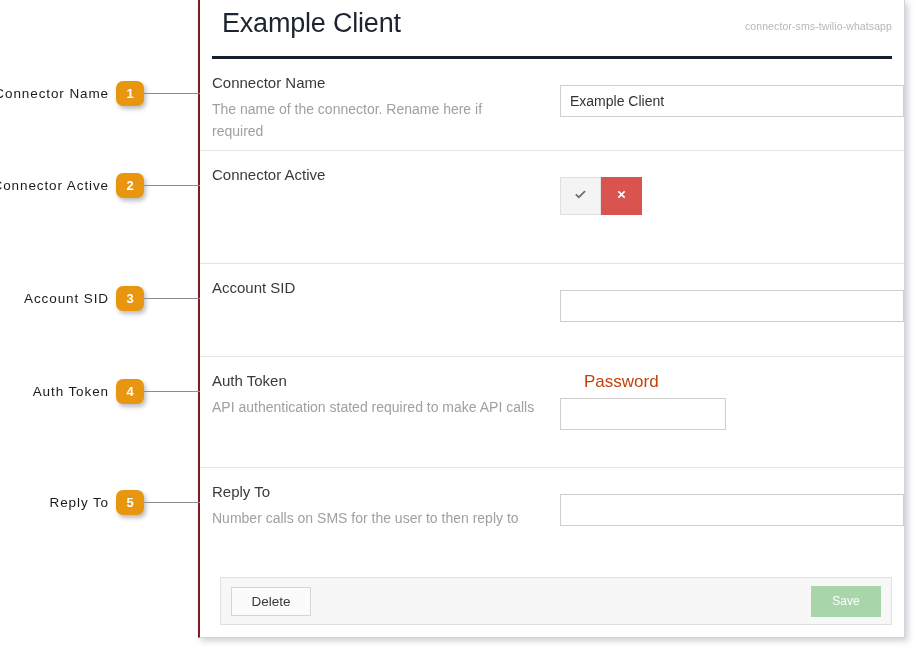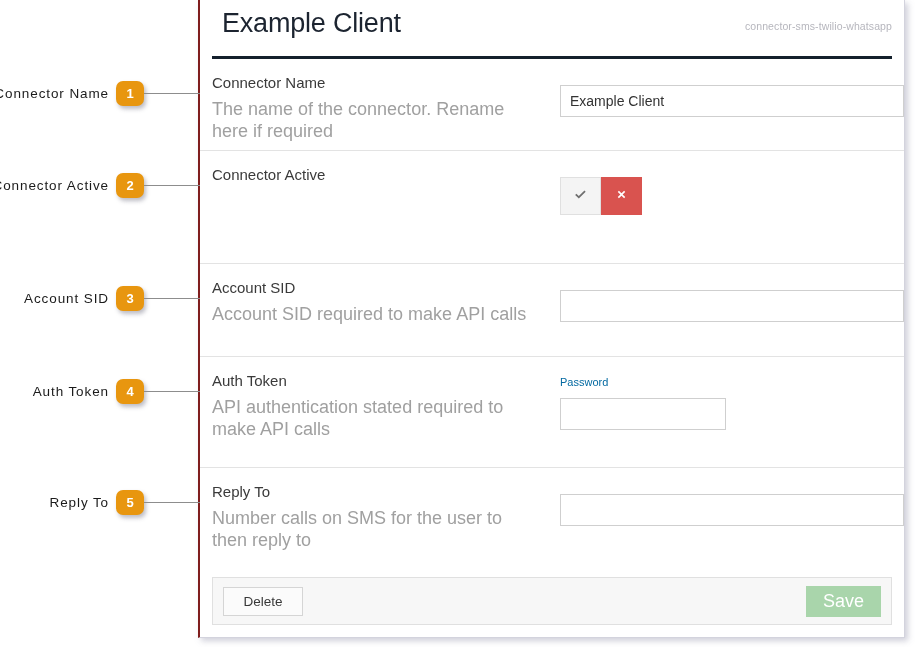--- a/index.html
+++ b/index.html
@@ -127,21 +127,21 @@
     flex: 0 0 auto;
     padding-left: 0;
   }
   .row-label {
     font-size: 15px;
     color: #3a3a3a;
     line-height: 20px;
     margin-bottom: 5px;
   }
   .row-desc {
-    font-size: 18px;
+    font-size: 14px;
     color: #a0a0a0;
     line-height: 22px;
     max-width: 325px;
   }
   .row-control {
     flex: 1 1 auto;
     padding-top: 12px;
   }
 
   .text-input {
@@ -185,31 +185,32 @@
   .toggle-yes svg { fill: #6f6f6f; }
   .toggle-no {
     background: #d9534f;
   }
   .toggle-no svg { fill: #ffffff; }
 
   
   .dual-fields { display: flex; gap: 12px; }
   .field-block { width: 166px; }
   .field-caption {
-    font-size: 11px;
-    color: #0369a1;
+    font-size: 17px;
+    color: #c2410c;
     margin-bottom: 8px;
     line-height: 16px;
+    margin-left: 24px;
   }
   .field-block .text-input { width: 166px; height: 32px; }
 
   
   #form-footer {
     position: absolute;
-    left: 12px;
+    left: 20px;
     right: 12px;
     bottom: 12px;
     height: 48px;
     background: #f7f7f7;
     border: 1px solid #e0e0e0;
     box-sizing: border-box;
     display: flex;
     align-items: center;
     justify-content: space-between;
     padding: 0 10px;
@@ -225,21 +226,21 @@
     cursor: pointer;
     border-radius: 0;
     padding: 0 14px;
   }
   #save-button {
     min-width: 70px;
     height: 31px;
     background: #a9d5ab;
     border: 1px solid #a9d5ab;
     font-family: "Liberation Sans", sans-serif;
-    font-size: 18px;
+    font-size: 12px;
     color: #ffffff;
     cursor: default;
     border-radius: 0;
     padding: 0 16px;
   }
 </style>
 </head>
 <body>
 
 <div id="annotation-layer">
@@ -316,21 +317,20 @@
                 </svg>
             </span>
           </button>
         </div>
       </div>
     </div>
 
     <div class="form-row" style="height:93px;">
       <div class="row-text">
         <div class="row-label">Account SID</div>
-        <div class="row-desc">Account SID required to make API calls</div>
       </div>
       <div class="row-control">
         <input class="text-input" type="text" value="" style="">
       </div>
     </div>
 
     <div class="form-row" style="height:111px;">
       <div class="row-text">
         <div class="row-label">Auth Token</div>
         <div class="row-desc">API authentication stated required to make API calls</div>

